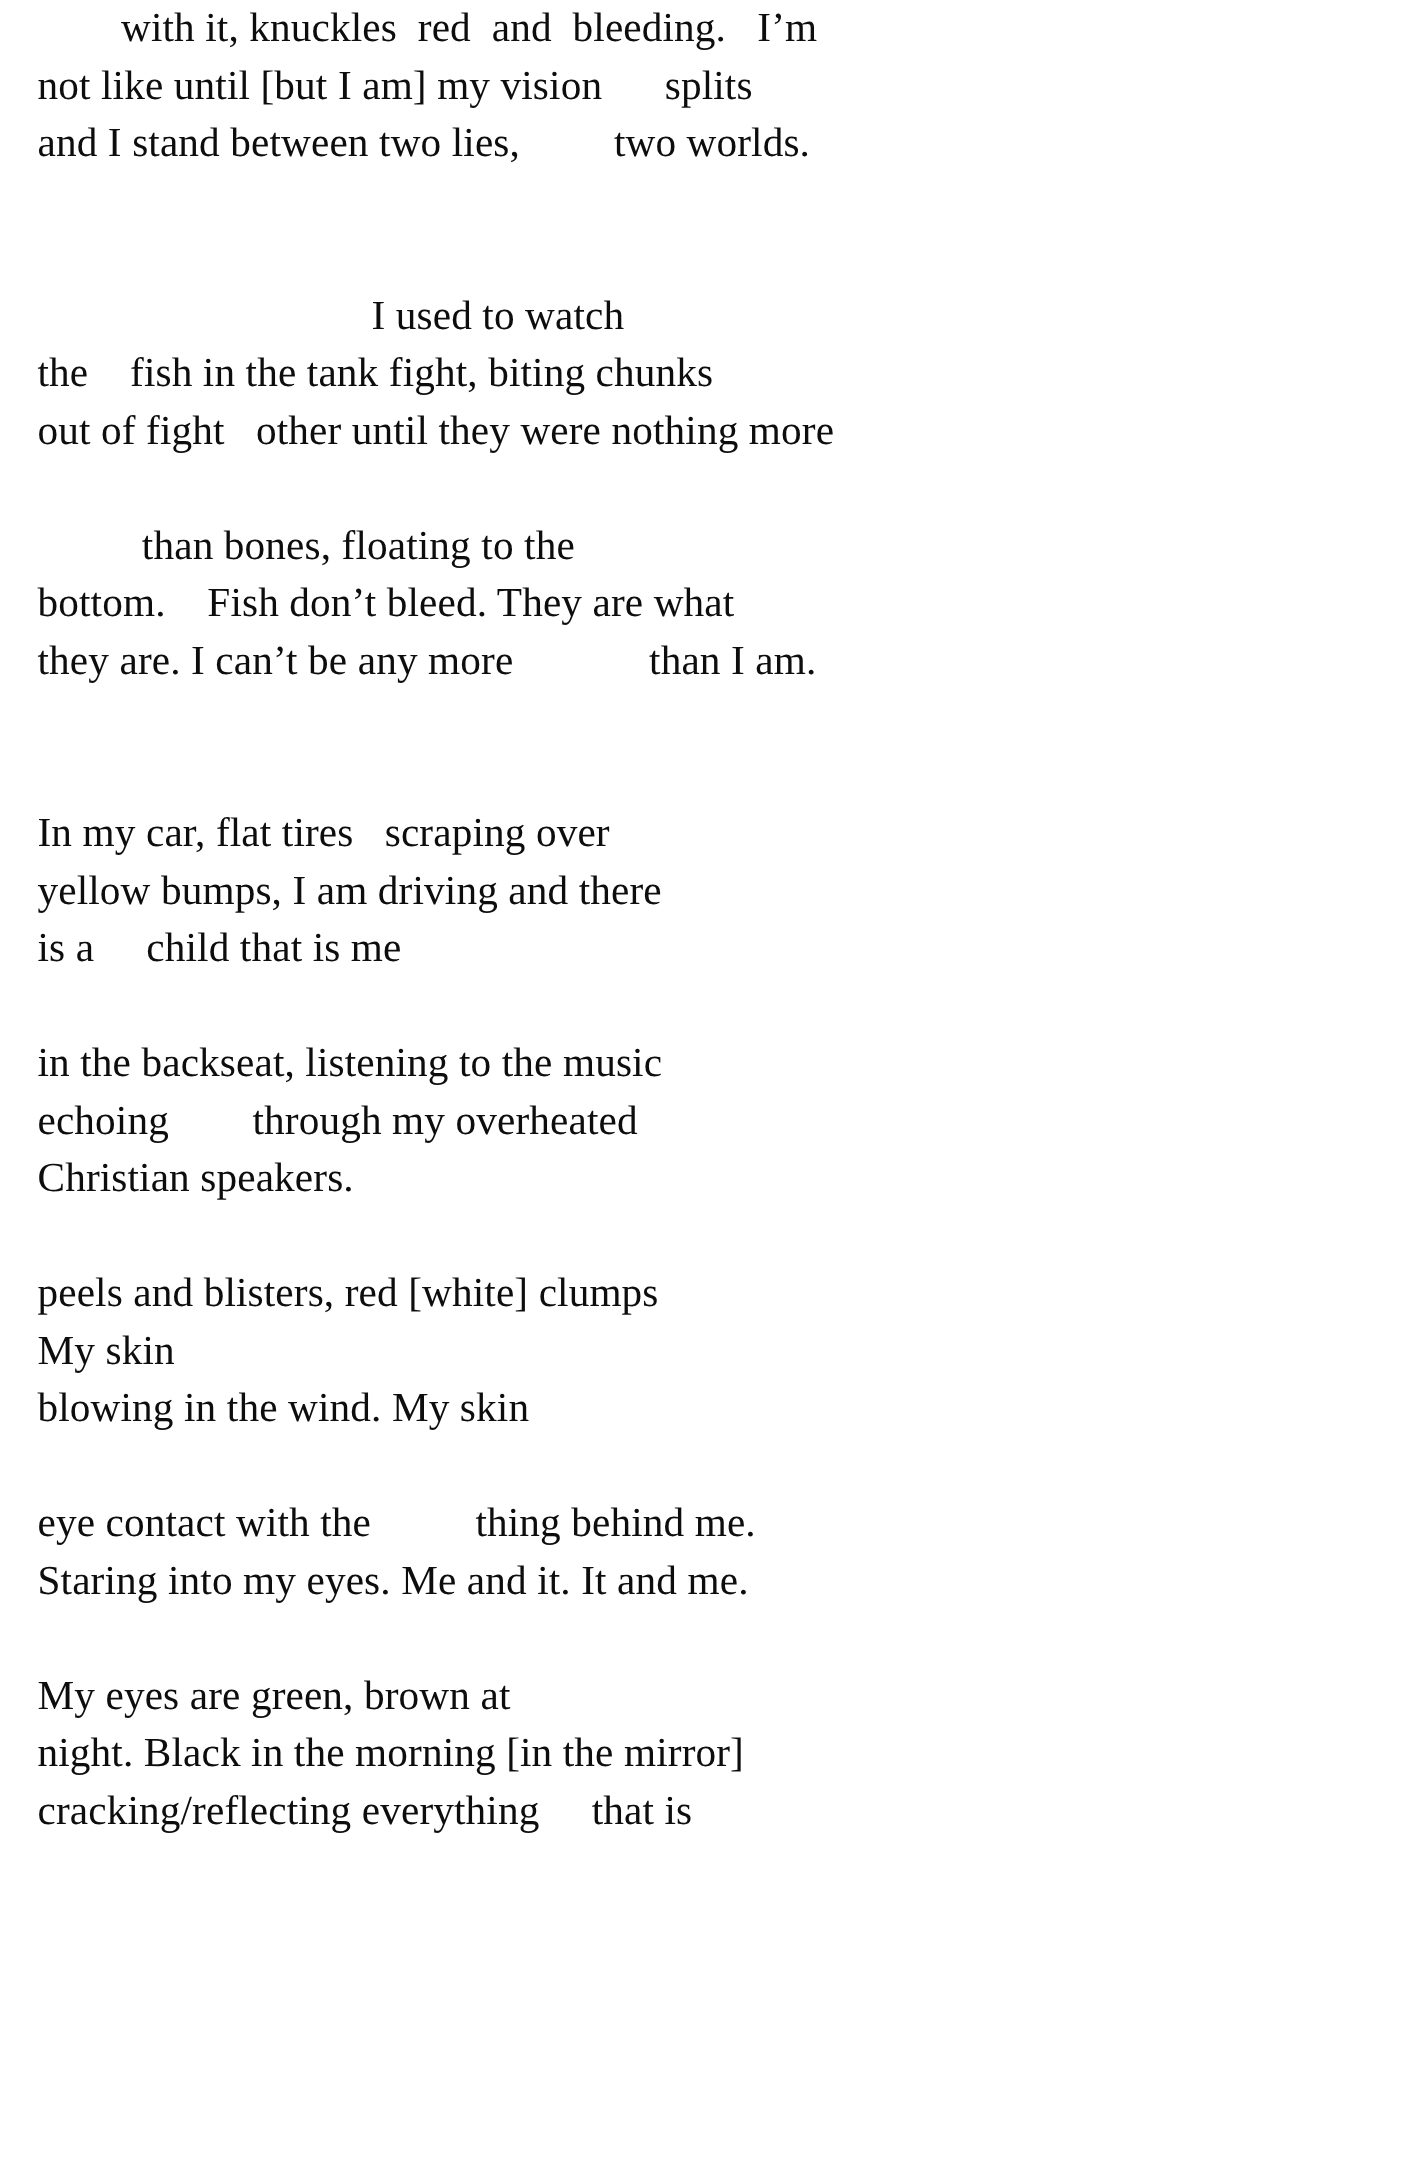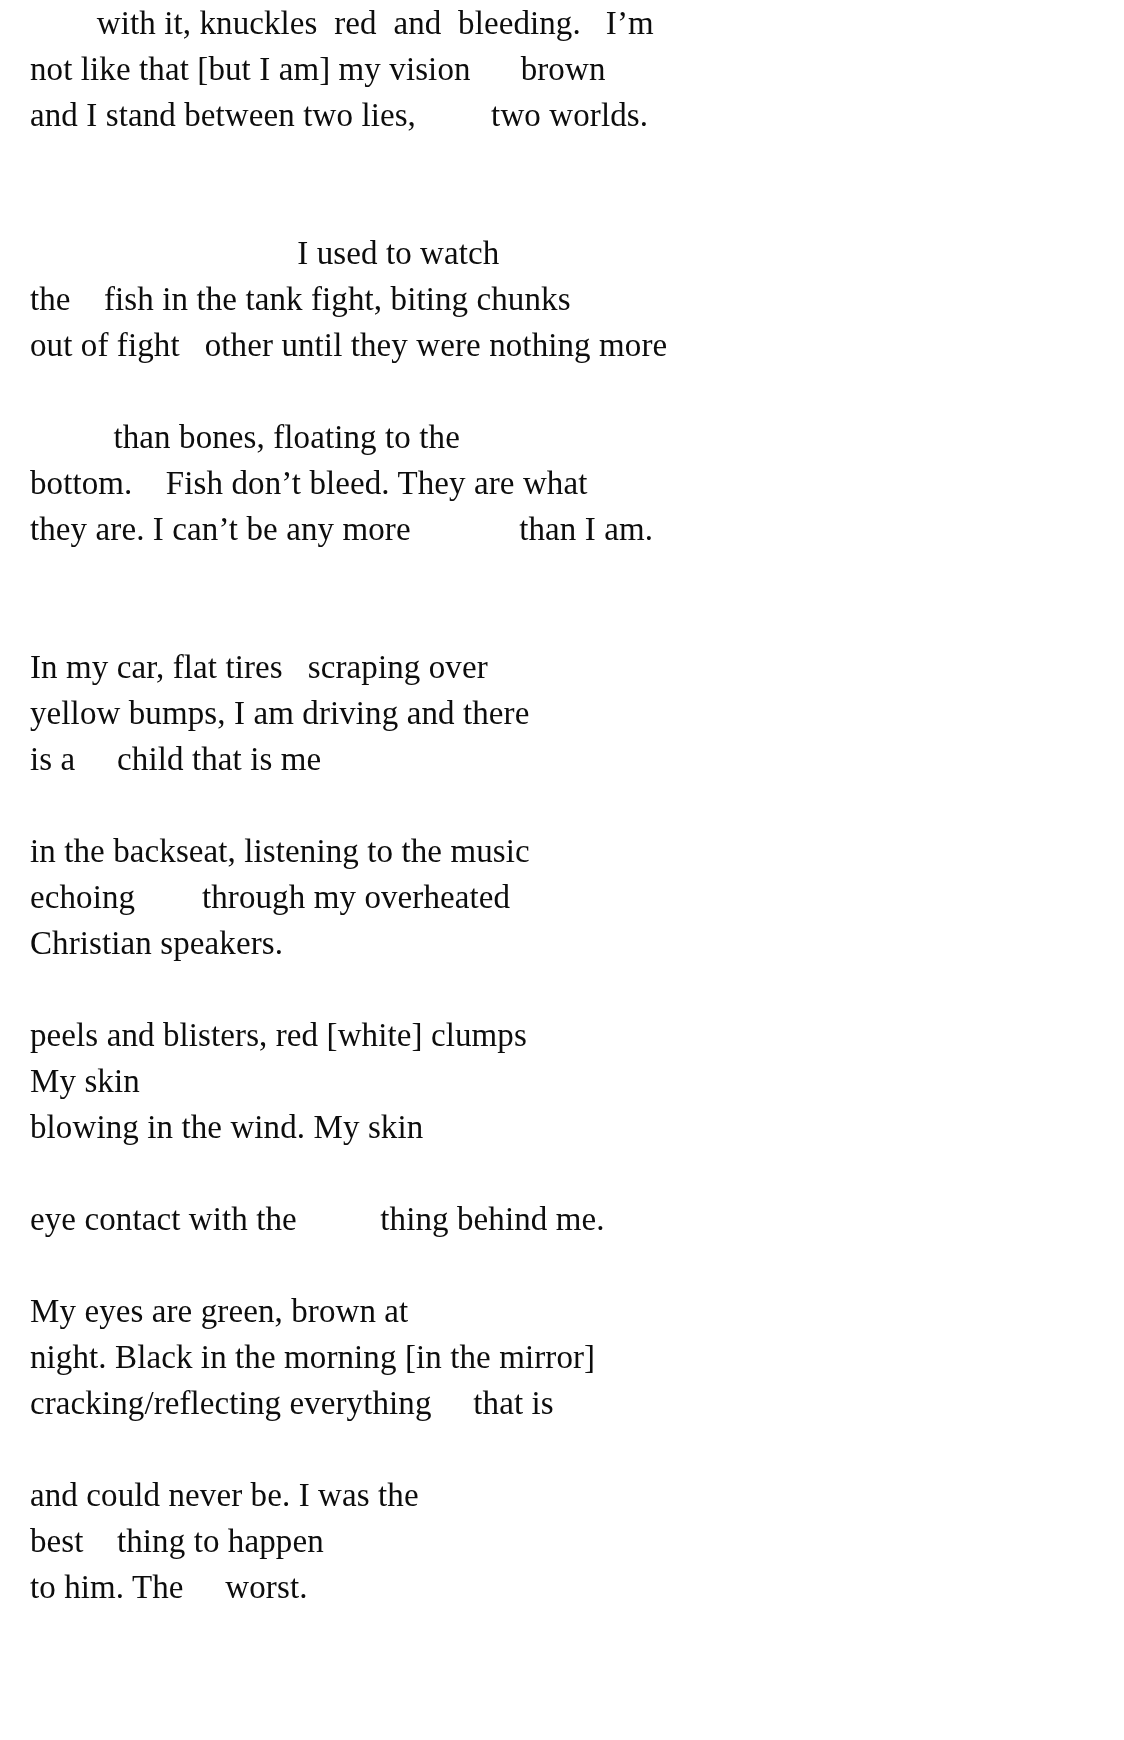--- a/index.html
+++ b/index.html
@@ -41,21 +41,21 @@
   .gap-md { height: 92px; }
 </style>
 </head>
 <body>
 
 <div class="page">
   <div class="poem">
 
     <div class="stanza">
       <div class="line">        with it, knuckles  red  and  bleeding.   I’m</div>
-      <div class="line">not like that [but I am] my vision      brown</div>
+      <div class="line">not like until [but I am] my vision      splits</div>
       <div class="line">and I stand between two lies,         two worlds.</div>
     </div>
 
     <div class="gap-md"></div>
 
     <div class="stanza">
       <div class="line">                                I used to watch</div>
       <div class="line">the    fish in the tank fight, biting chunks</div>
       <div class="line">out of fight   other until they were nothing more</div>
     </div>
@@ -89,32 +89,28 @@
     <div class="stanza">
       <div class="line">peels and blisters, red [white] clumps</div>
       <div class="line">My skin</div>
       <div class="line">blowing in the wind. My skin</div>
     </div>
 
     <div class="gap-sm"></div>
 
     <div class="stanza">
       <div class="line">eye contact with the          thing behind me.</div>
+      <div class="line">Staring into my eyes. Me and it. It and me.</div>
     </div>
 
     <div class="gap-sm"></div>
 
     <div class="stanza">
       <div class="line">My eyes are green, brown at</div>
       <div class="line">night. Black in the morning [in the mirror]</div>
       <div class="line">cracking/reflecting everything     that is</div>
     </div>
 
     <div class="gap-sm"></div>
 
-    <div class="stanza">
-      <div class="line">and could never be. I was the</div>
-      <div class="line">best    thing to happen</div>
-      <div class="line">to him. The     worst.</div>
-    </div>
 
   </div>
 </div>
 
 </body></html>

